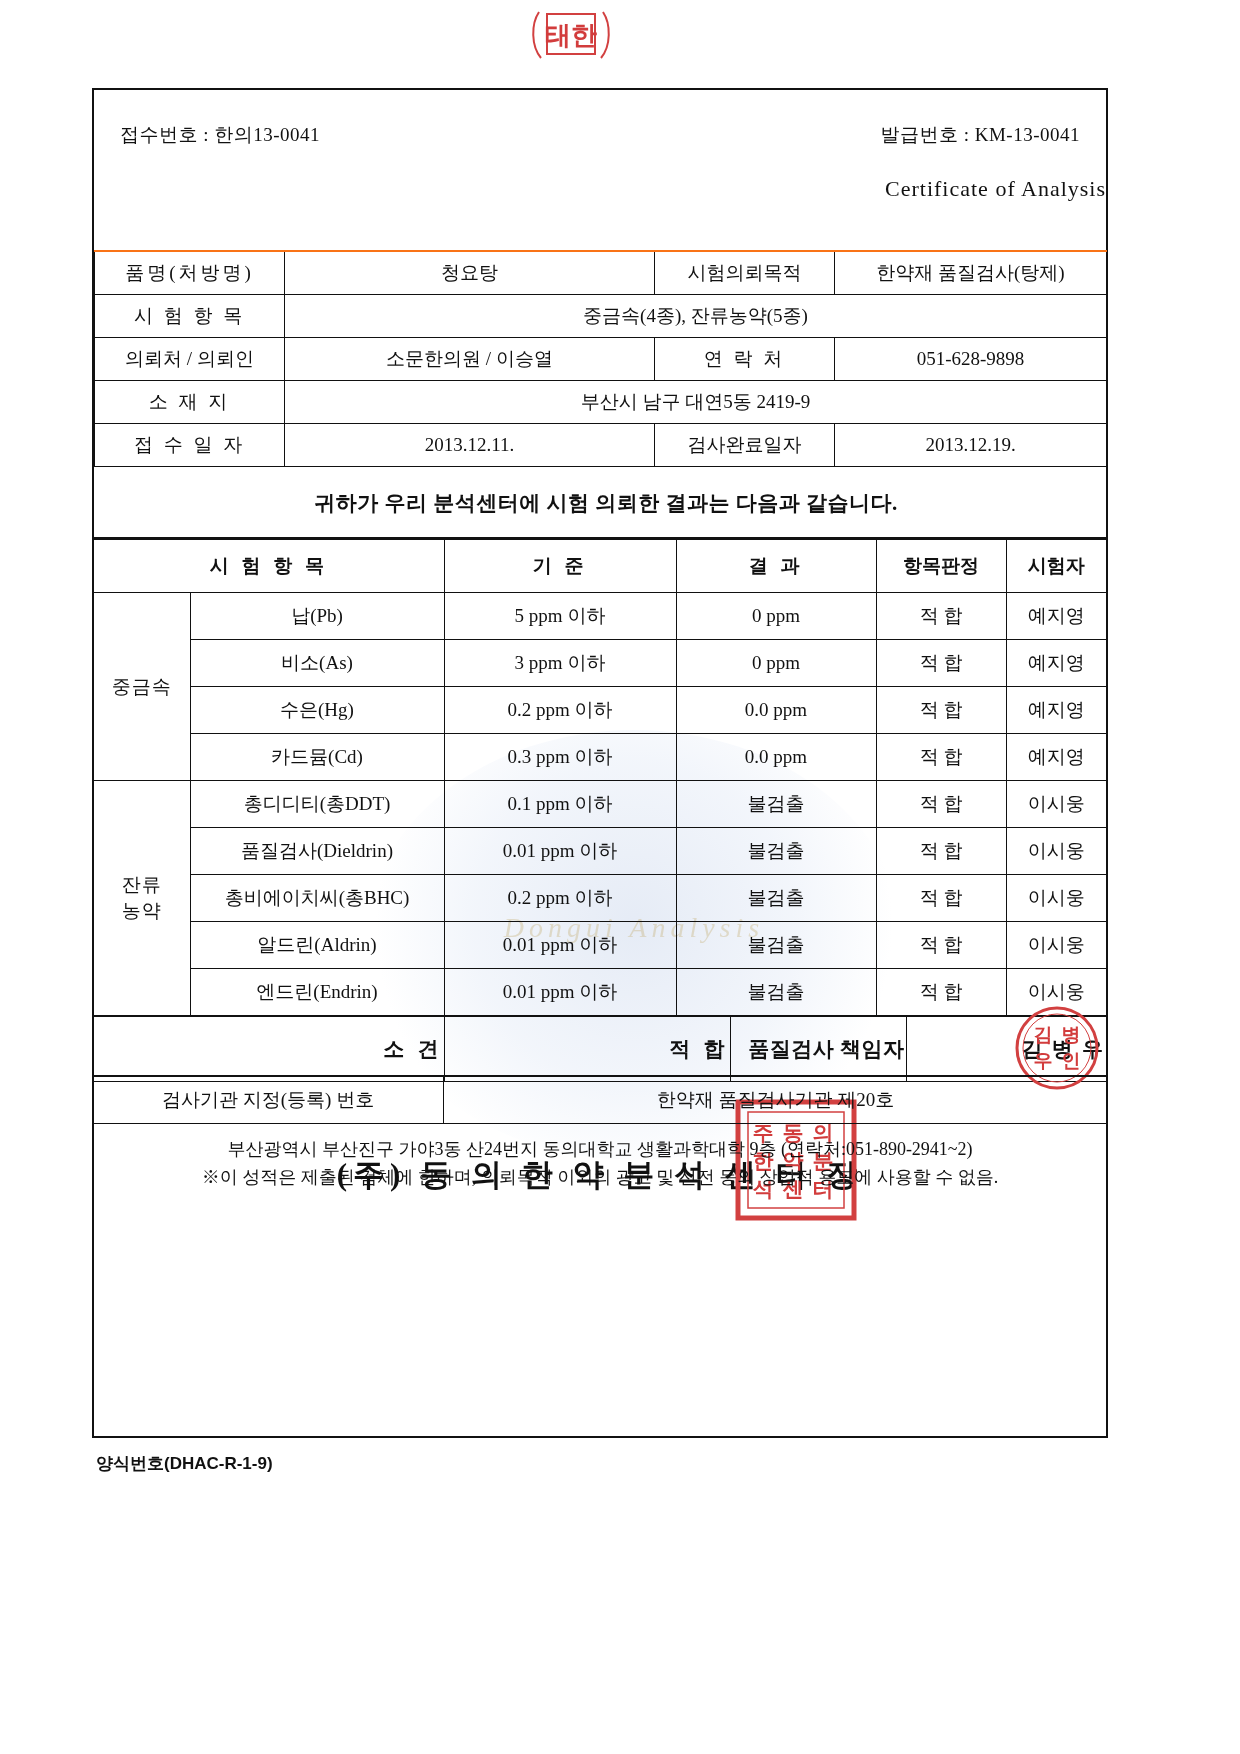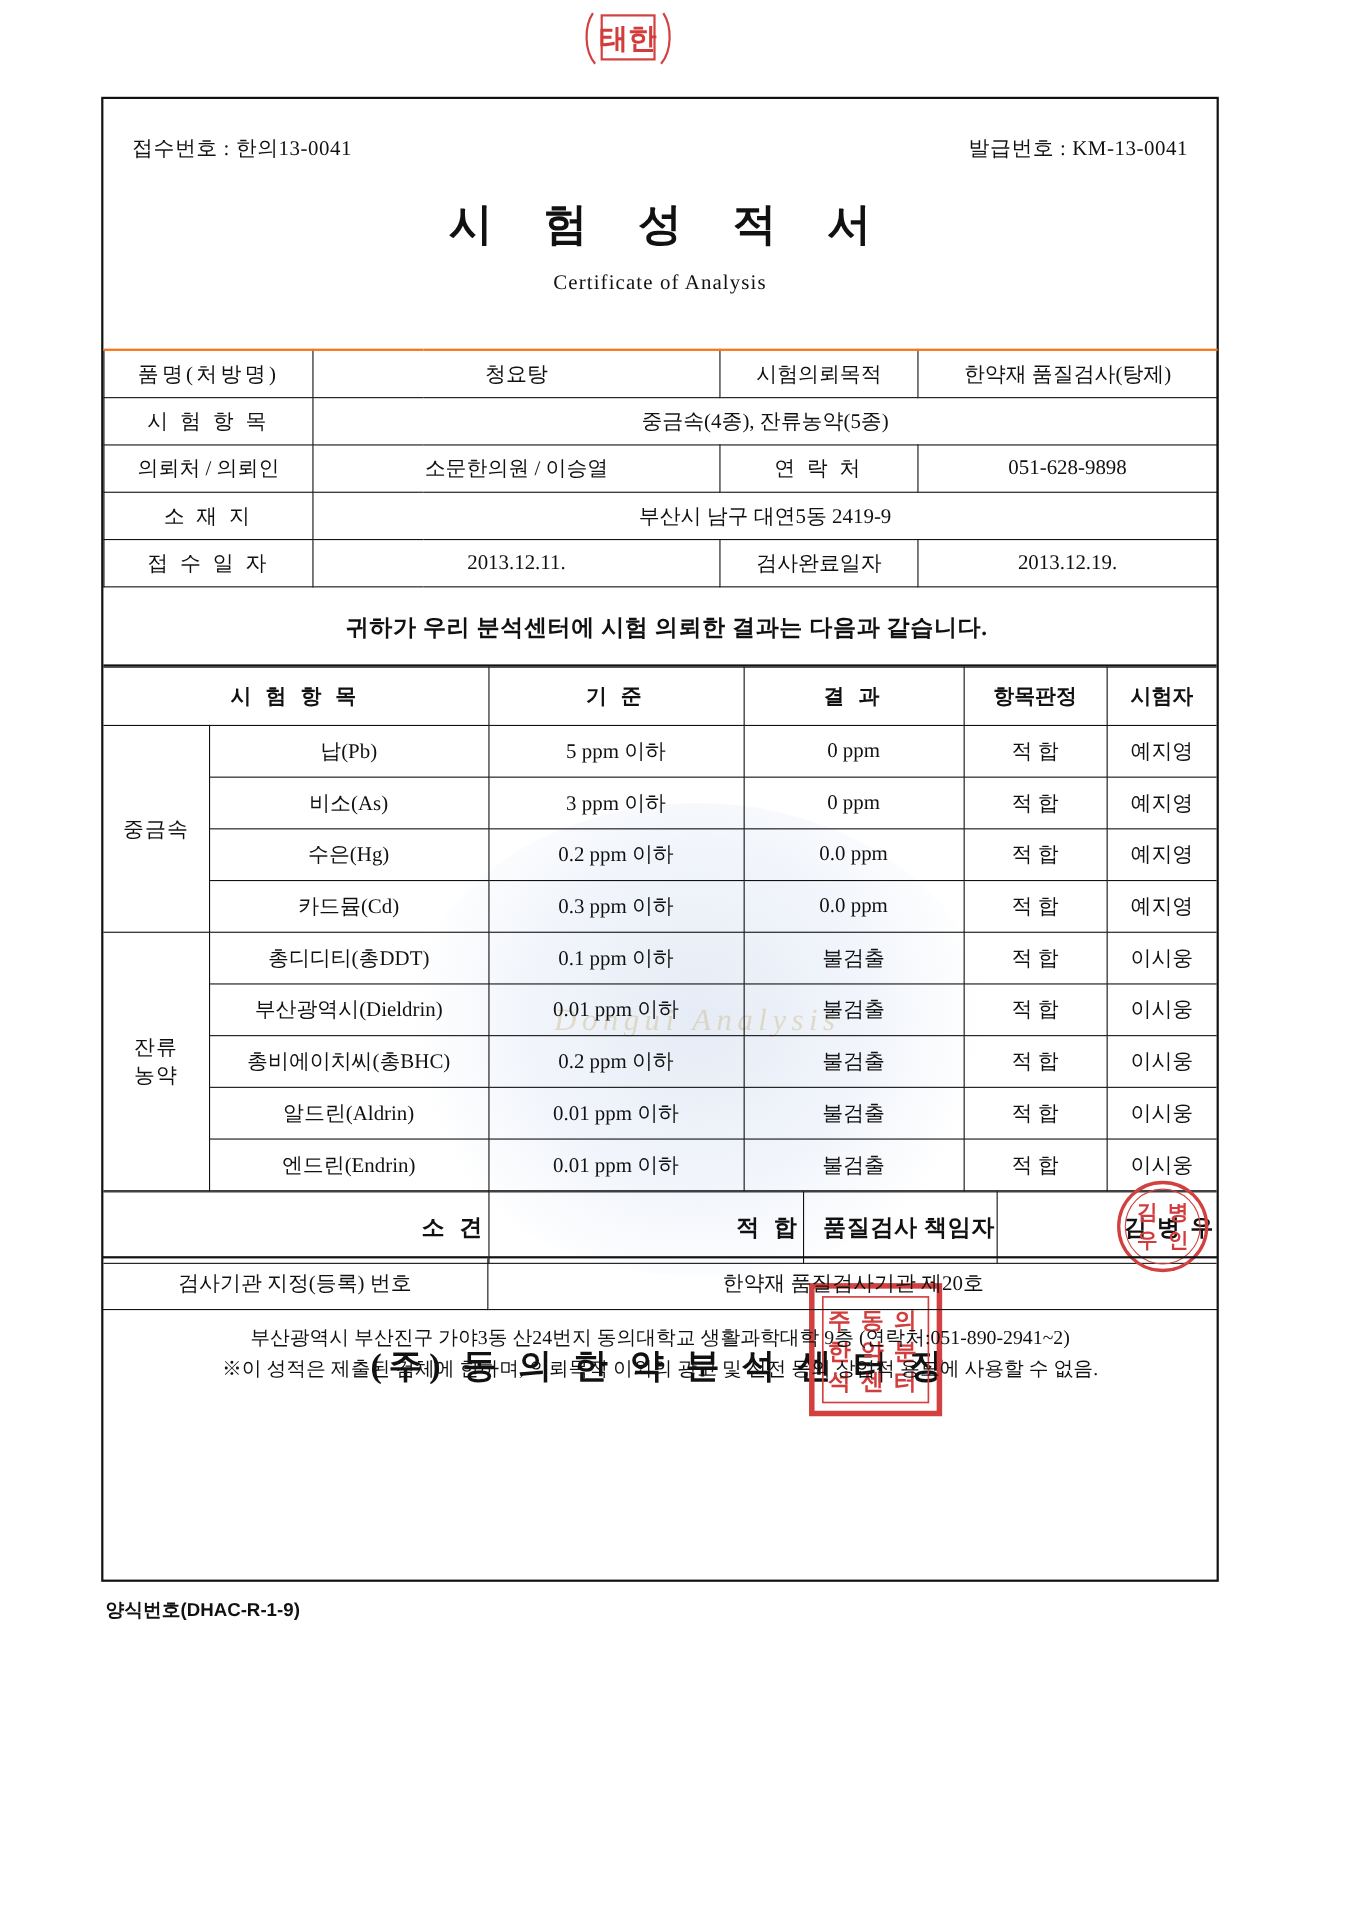--- a/index.html
+++ b/index.html
@@ -78,23 +78,24 @@
     text-align: center;
     margin-top: 28px;
   }
   .title-ko {
     font-size: 40px;
     font-weight: bold;
     letter-spacing: 18px;
     margin-left: 18px;
   }
   .title-en {
-    font-size: 19px;
+    font-size: 22px;
     margin-top: 16px;
     letter-spacing: 1px;
+    text-align: right;
   }
 
   
   table {
     border-collapse: collapse;
     width: 100%;
     table-layout: fixed;
   }
   .info-table {
     margin-top: 48px;
@@ -253,21 +254,20 @@
   </div>
 
   <div class="inner">
 
     <div class="hdr-row">
       <div>접수번호 : 한의13-0041</div>
       <div>발급번호 : KM-13-0041</div>
     </div>
 
     <div class="title-block">
-      <div class="title-ko">시 험 성 적 서</div>
       <div class="title-en">Certificate of Analysis</div>
     </div>
 
     <table class="info-table">
       <colgroup>
         <col style="width:190px">
         <col style="width:100px">
         <col style="width:270px">
         <col style="width:180px">
         <col style="width:272px">
@@ -359,21 +359,21 @@
             <span>잔류</span><br>
             <span>농약</span>
           </td>
           <td>총디디티(총DDT)</td>
           <td>0.1 ppm 이하</td>
           <td>불검출</td>
           <td>적  합</td>
           <td class="nb-right">이시웅</td>
         </tr>
         <tr>
-          <td>부산광역시(Dieldrin)</td>
+          <td>품질검사(Dieldrin)</td>
           <td>0.01 ppm 이하</td>
           <td>불검출</td>
           <td>적  합</td>
           <td class="nb-right">이시웅</td>
         </tr>
         <tr>
           <td>총비에이치씨(총BHC)</td>
           <td>0.2 ppm 이하</td>
           <td>불검출</td>
           <td>적  합</td>

